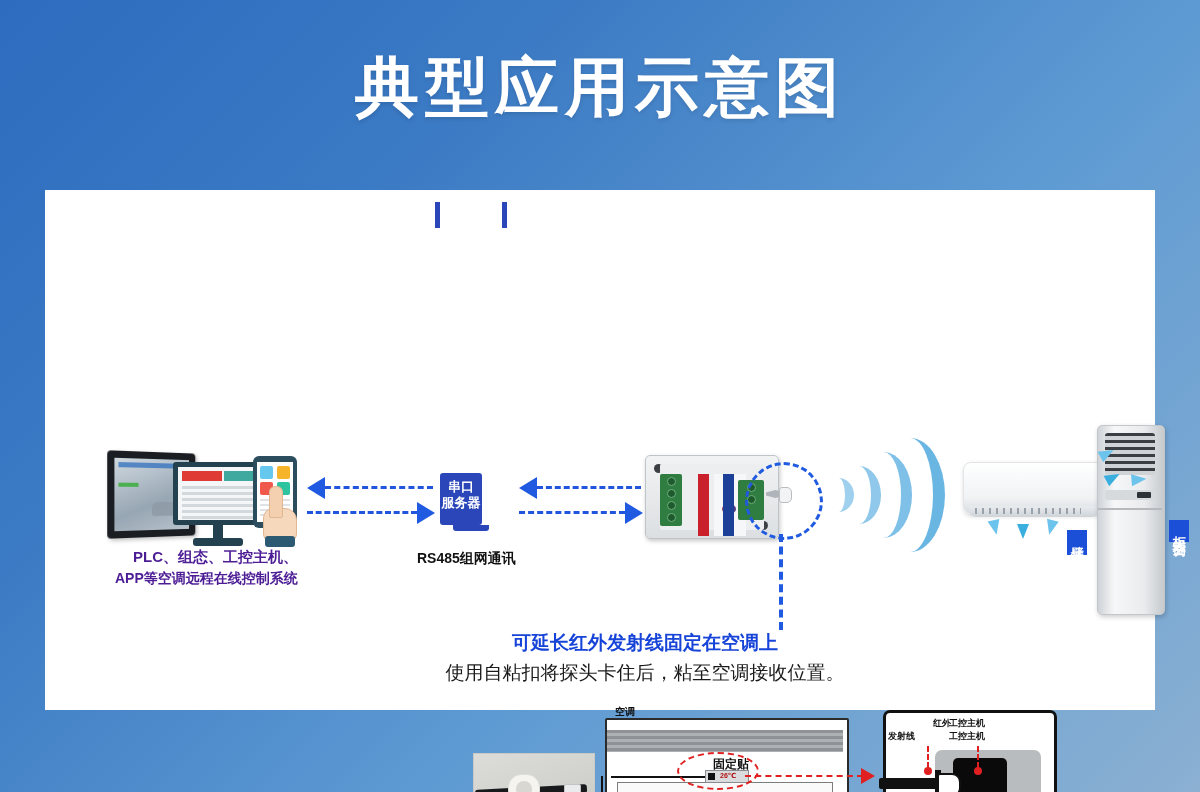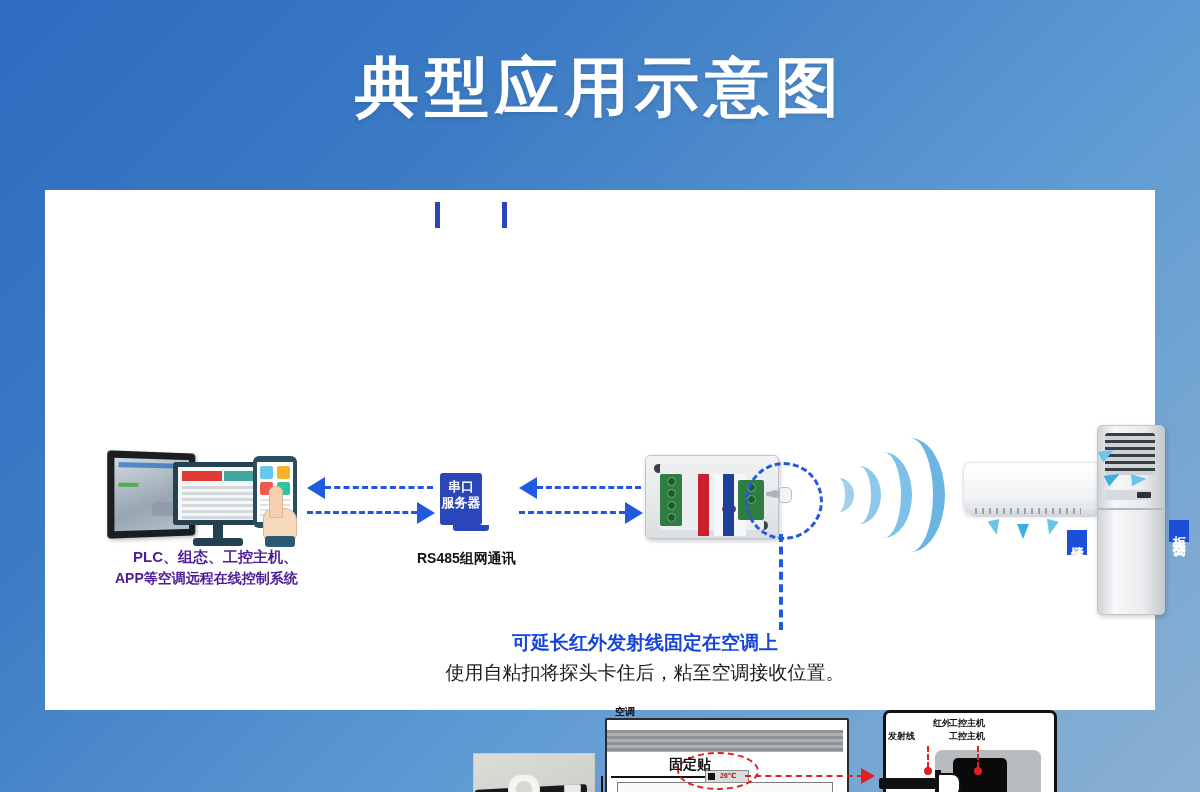--- a/index.html
+++ b/index.html
@@ -130,21 +130,21 @@
   .ph-wire{position:absolute;left:430px;top:597px;width:112px;height:9px;background:#17191b;border-radius:3px;transform:rotate(-3deg);}
   .ph-clip{position:absolute;left:463px;top:584px;width:30px;height:28px;background:#f6f4ef;border:1px solid #dedcd6;border-radius:13px;}
   .ph-clip::after{content:"";position:absolute;left:7px;top:6px;width:16px;height:16px;border-radius:50%;background:#d9d7d1;}
   .ph-plug{position:absolute;left:519px;top:594px;width:15px;height:12px;background:#e9ebec;border:1px solid #c2c5c7;border-radius:2px;}
 
   .acbox{position:absolute;left:560px;top:528px;width:240px;height:88px;border:2px solid #2b2b2b;background:#fff;border-radius:2px;}
   .acbox-dark{position:absolute;left:562px;top:540px;width:236px;height:22px;
        background:repeating-linear-gradient(180deg,#8e9195 0 3px,#aeb1b4 3px 6px);}
   .acbox-slot{position:absolute;left:572px;top:592px;width:214px;height:11px;border:1px solid #7d7d7d;background:#fafafa;}
   .ellipse{position:absolute;left:632px;top:562px;width:78px;height:34px;border:2px dashed #e02020;border-radius:50%;}
-  .fixlabel{position:absolute;left:624px;top:566px;font-size:14px;color:#111;font-weight:bold;}
+  .fixlabel{position:absolute;left:668px;top:566px;font-size:12px;color:#111;font-weight:bold;}
   .sensor{position:absolute;left:660px;top:580px;width:42px;height:11px;background:#d9dbdd;border:1px solid #8a8d90;}
   .sensor i{position:absolute;left:2px;top:2px;width:7px;height:7px;background:#111;}
   .sensor span{position:absolute;left:14px;top:1px;font-size:7px;color:#b01010;font-weight:bold;}
   .hookwire{position:absolute;left:566px;top:586px;width:96px;height:2px;background:#111;}
   .hookpath{position:absolute;left:556px;top:586px;width:22px;height:56px;border:2px solid #111;border-right:none;border-top:none;border-radius:0 0 0 10px;}
   .aclabel{position:absolute;left:570px;top:515px;font-size:10px;font-weight:bold;color:#111;}
 
   .reddash{position:absolute;left:700px;top:585px;width:118px;height:0;border-top:2px dashed #e02020;}
   .redarrow{position:absolute;left:816px;top:578px;width:0;height:0;
        border-top:8px solid transparent;border-bottom:8px solid transparent;border-left:14px solid #e02020;}

